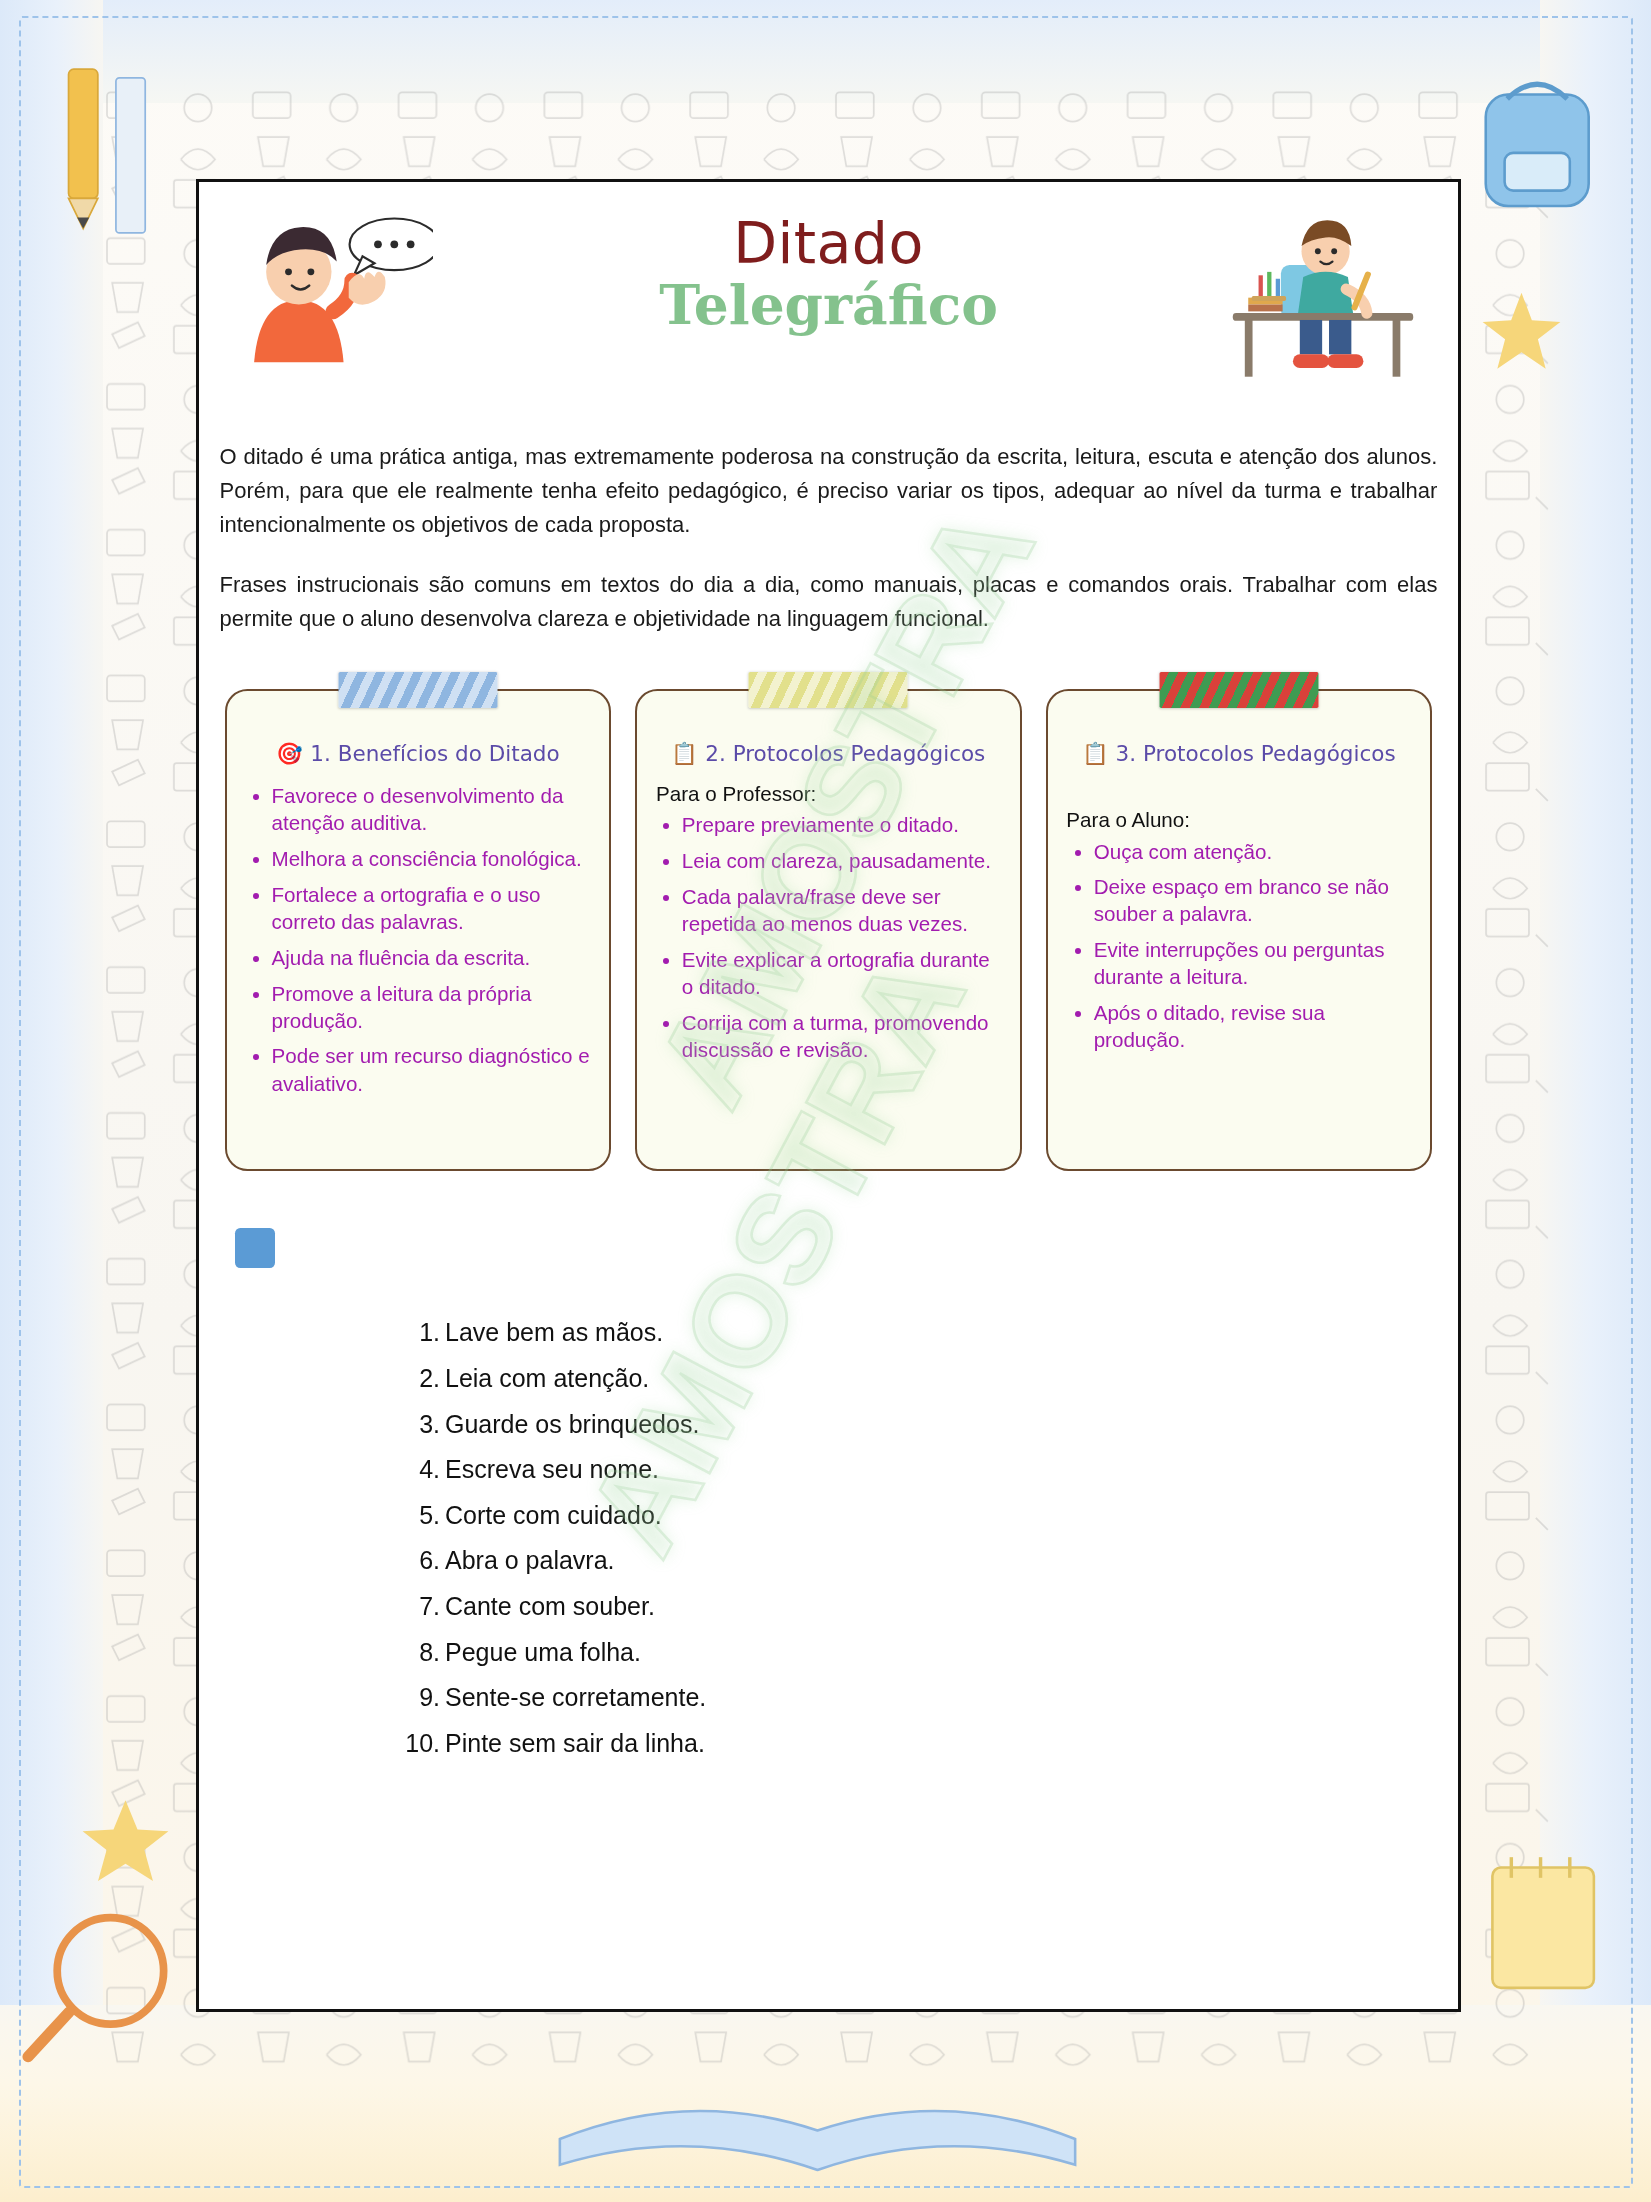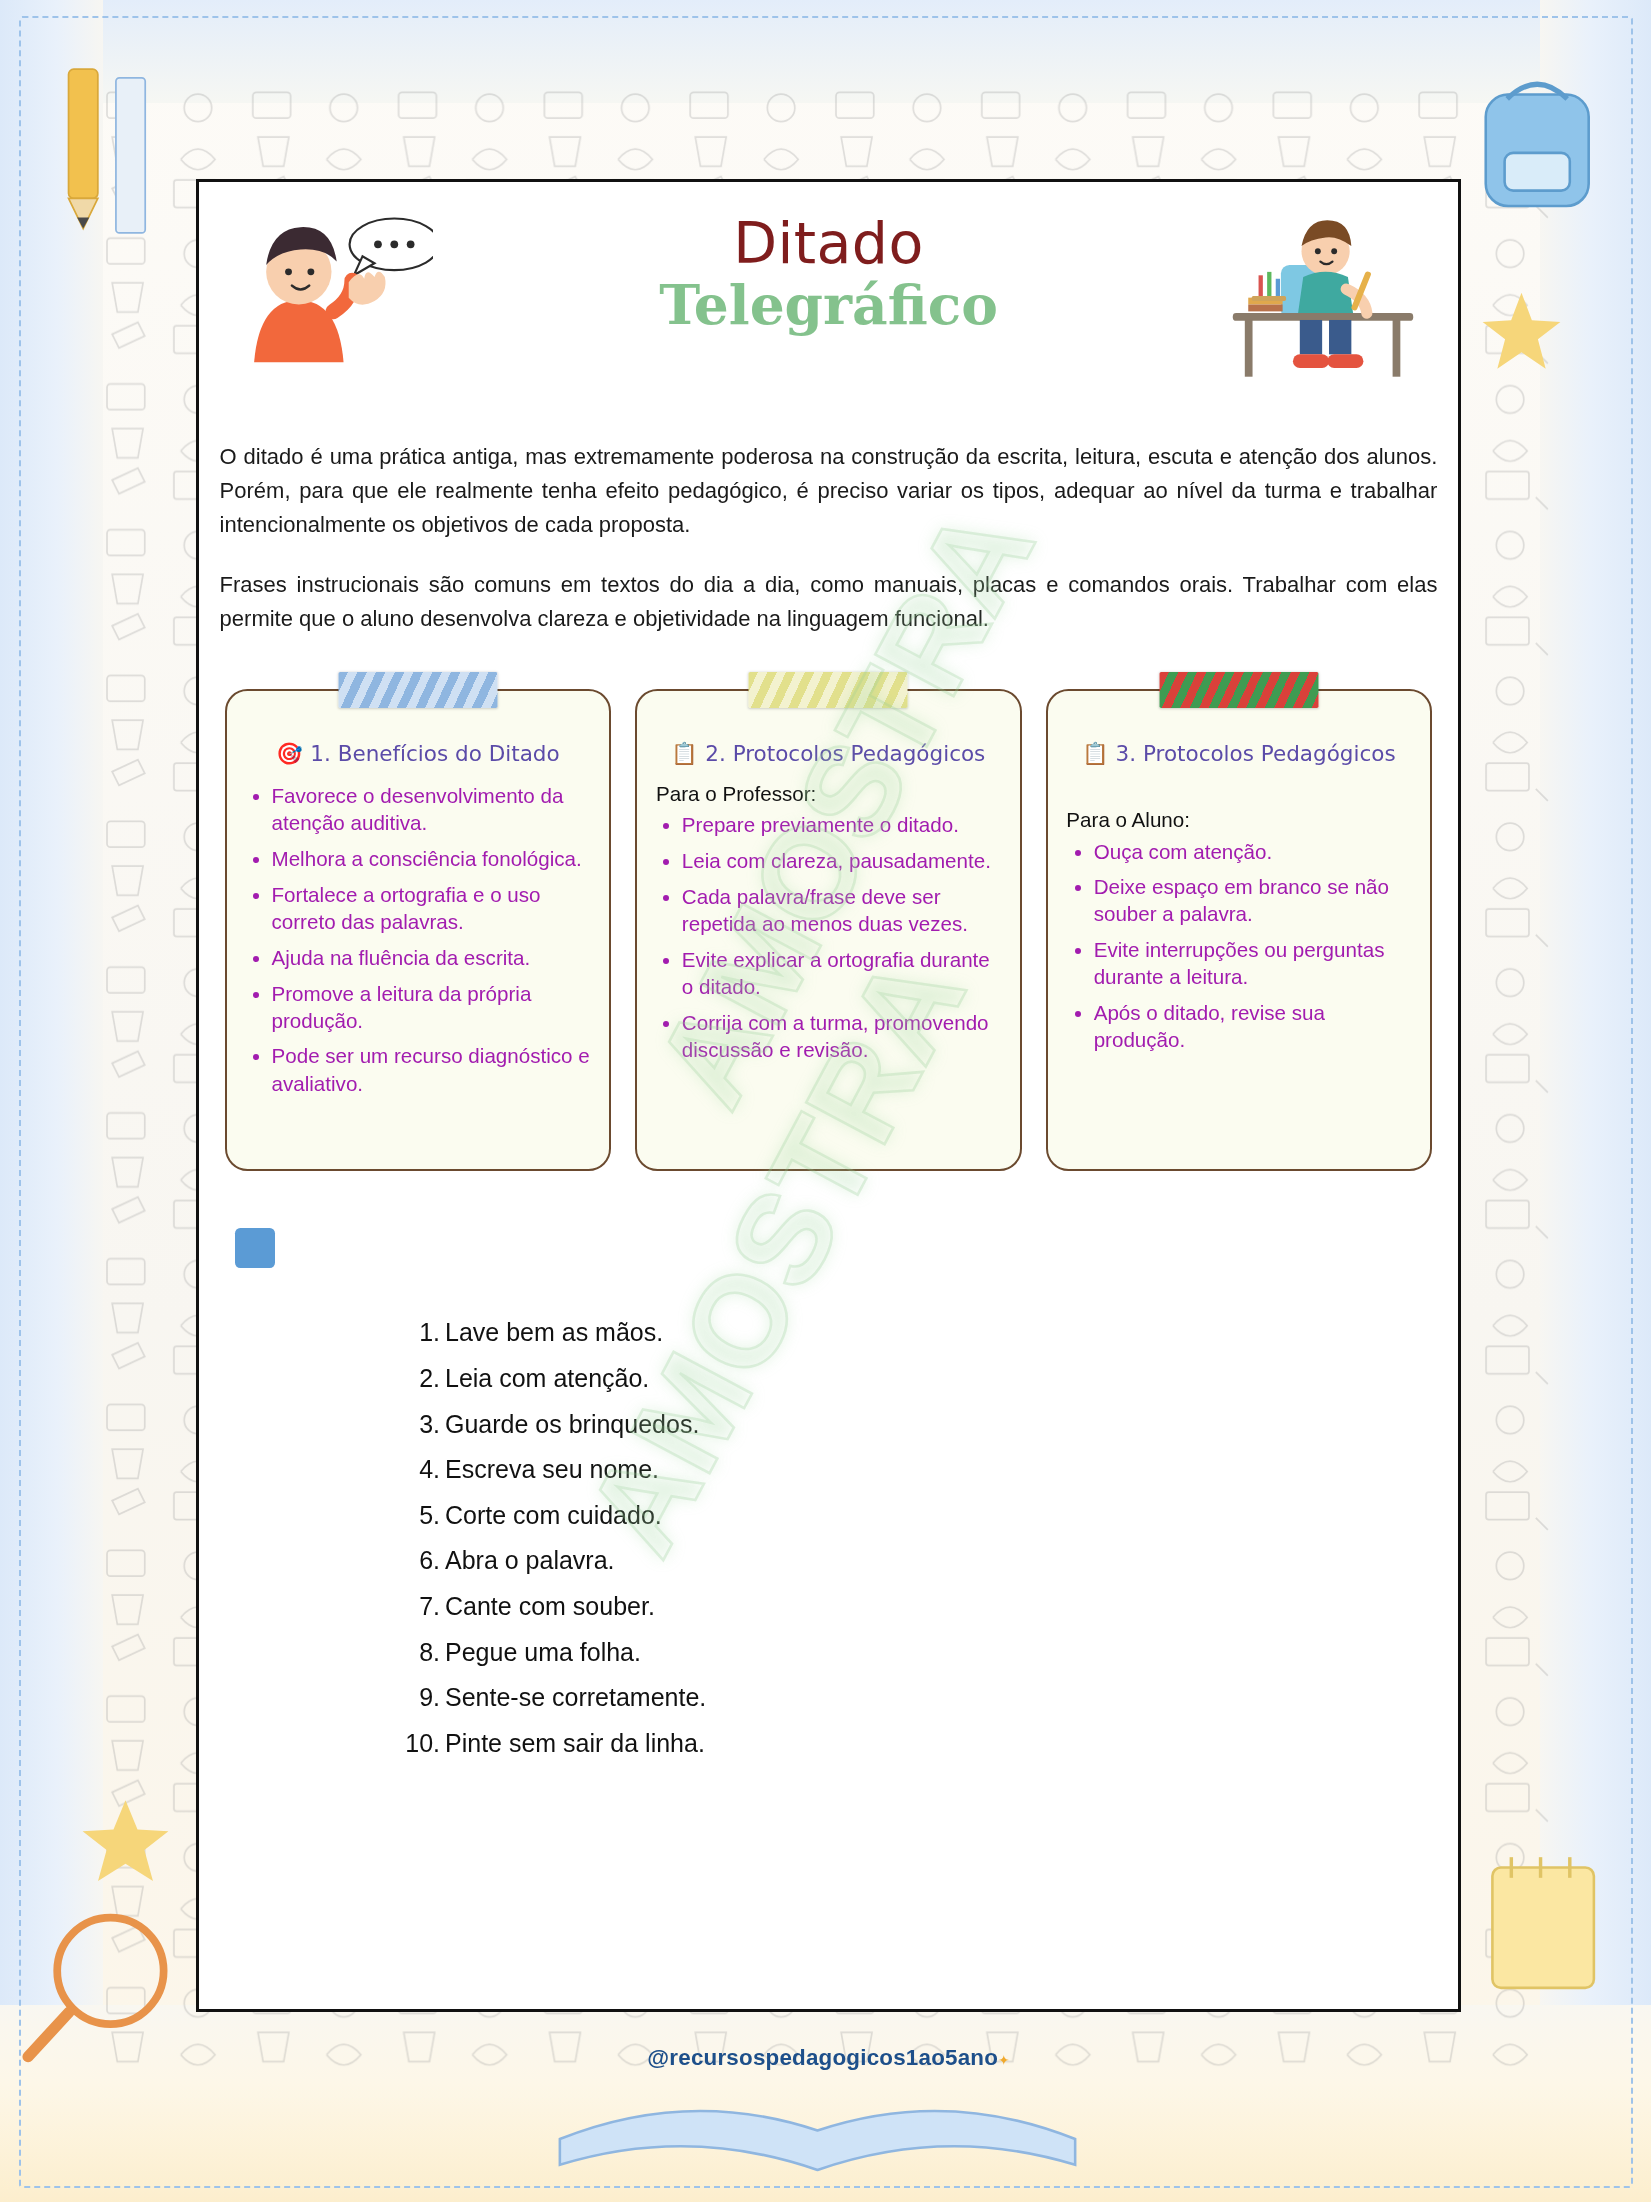--- a/index.html
+++ b/index.html
@@ -439,17 +439,14 @@
     <li>Guarde os brinquedos.</li>
     <li>Escreva seu nome.</li>
     <li>Corte com cuidado.</li>
     <li>Abra o palavra.</li>
     <li>Cante com souber.</li>
     <li>Pegue uma folha.</li>
     <li>Sente-se corretamente.</li>
     <li>Pinte sem sair da linha.</li>
   </ol>
 
-  <div class="footer">
-    <span class="footer-pill">@recursospedagogicos1ao5ano</span><span class="sparkle">✦</span>
-  </div>
 </div>
 
 
 </body></html>

